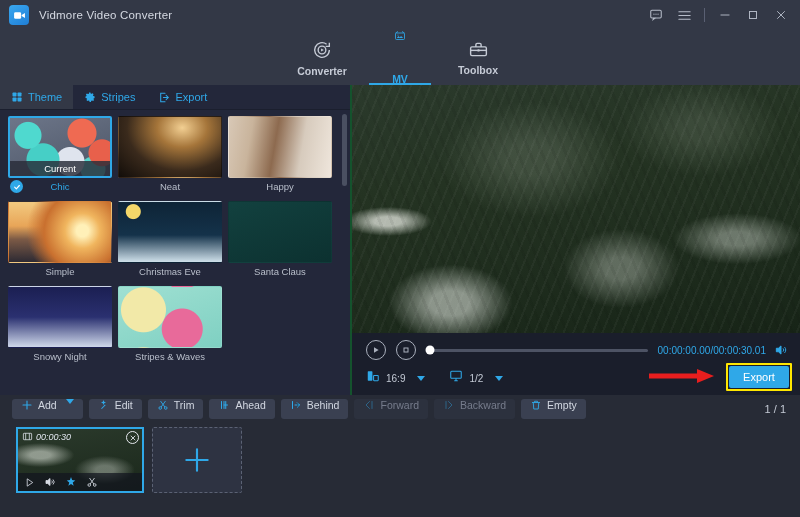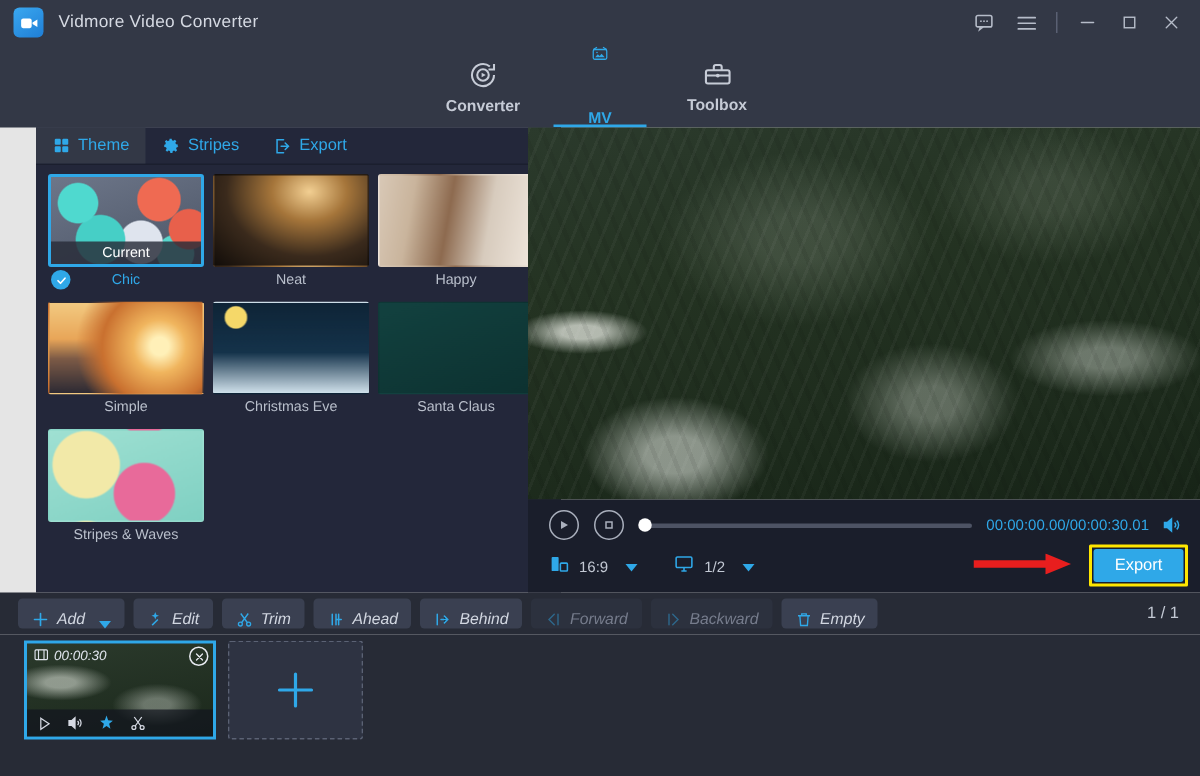--- a/index.html
+++ b/index.html
@@ -5,21 +5,21 @@
   * { box-sizing: border-box; margin: 0; padding: 0; }
   html, body {
     width: 800px; height: 517px;
     background: #2b2f3b;
     font-family: "Liberation Sans", sans-serif;
     overflow: hidden;
   }
   #app {
     position: relative;
     width: 800px; height: 517px;
-    background: #e5e5e5;
+    background: #14532d;
   }
 
   
   .titlebar {
     position: absolute; left: 0; top: 0; width: 800px; height: 30px;
     background: #333846;
     display: flex; align-items: center;
   }
   .app-logo {
     width: 20px; height: 20px; margin-left: 9px; border-radius: 4px;
@@ -56,21 +56,20 @@
   .navtab.active::after {
     content:''; position: absolute; left: 8px; right: 8px; bottom: 0;
     height: 2px; background: #2fa8e8;
   }
   .navtab svg { display:block; }
 
   
   .leftpanel {
     position: absolute; left: 0; top: 85px; width: 350px; height: 310px;
     background: #23273a;
-    margin-left: 24px;
   }
   .panel-tabs {
     height: 25px; display: flex; align-items: stretch;
     background: #23273a;
     border-bottom: 1px solid #1b1f2e;
   }
   .ptab {
     display: flex; align-items: center; gap: 5px; padding: 0 11px;
     font-size: 11px; color: #2fa8e8; cursor: pointer;
   }
@@ -210,22 +209,22 @@
   }
   .red-arrow { position: absolute; right: 85px; top: 36px; }
 
   
   .toolbar {
     position: absolute; left: 0; top: 395px; width: 800px; height: 28px;
     background: #272b36; display: flex; align-items: center; padding-left: 12px; gap: 6px;
   }
   .tbtn {
     height: 20px; background: #3a4051; border-radius: 3px; cursor: pointer;
-    display: flex; align-items: flex-end; gap: 5px; padding: 0 9px;
-    font-size: 10.5px; color: #d2d7e1; font-style: italic;
+    display: flex; align-items: flex-start; gap: 5px; padding: 0 9px;
+    font-size: 10.5px; color: #d2d7e1;
   }
   .tbtn.disabled { color: #767c8c; background: #31364594; }
   .tbtn.disabled svg { opacity: .45; }
   .pagecount {
     position: absolute; right: 14px; top: 50%; transform: translateY(-50%);
     font-size: 11px; color: #c3c9d4;
   }
 
   
   .storyboard {
@@ -405,20 +404,26 @@
               <span>Christmas Eve</span>
             </div>
           </div>
           <div class="theme-cell">
             <div class="theme-thumb art-santa"></div>
             <div class="theme-name">
               <span>Santa Claus</span>
             </div>
           </div>
           <div class="theme-cell">
+            <div class="theme-thumb art-snowy"></div>
+            <div class="theme-name">
+              <span>Snowy Night</span>
+            </div>
+          </div>
+          <div class="theme-cell">
             <div class="theme-thumb art-stripes"></div>
             <div class="theme-name">
               <span>Stripes &amp; Waves</span>
             </div>
           </div>
         </div>
       <div class="scrollbar"></div>
     </div>
   </div>
 

